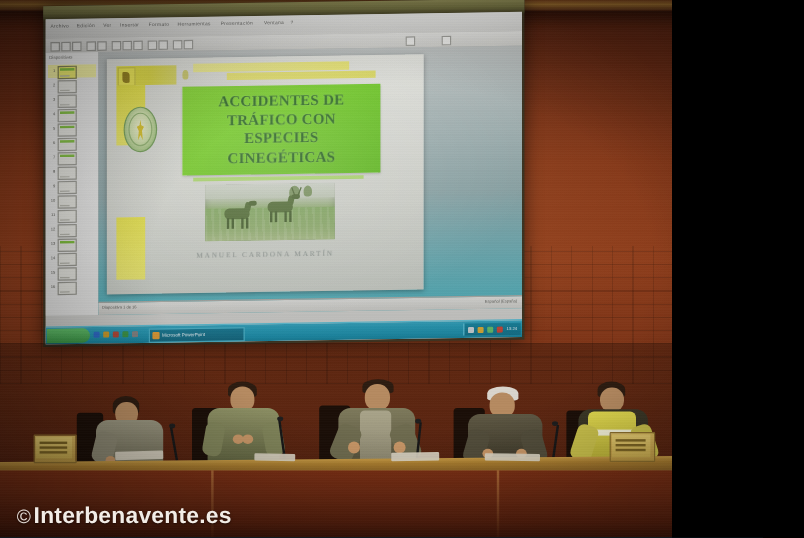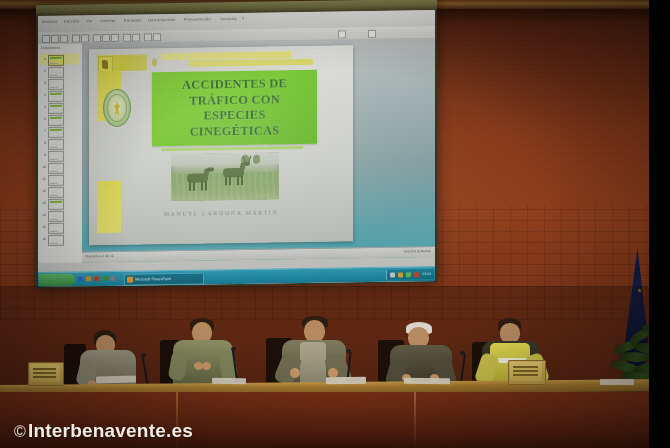--- a/index.html
+++ b/index.html
@@ -1,19 +1,19 @@
 <!DOCTYPE html>
 <html><head>
 <meta charset="utf-8">
 <style>
   html,body{margin:0;padding:0;background:#000;}
   body{font-family:"Liberation Sans",sans-serif;}
 
   #stage{
-    position:relative;width:649px;height:448px;overflow:hidden;
+    position:relative;width:560px;height:448px;overflow:hidden;
     background:#0c4a6e;
   }
 
   
   .wall{
     position:absolute;left:0;top:0;width:670px;height:448px;
     background:
       linear-gradient(180deg,#2e1108 0%,#52200f 6%,#803517 30%,#8d3d1b 48%,#7c3417 66%,#5e2611 84%,#3a1709 100%);
   }
   .wall-top-trim{

